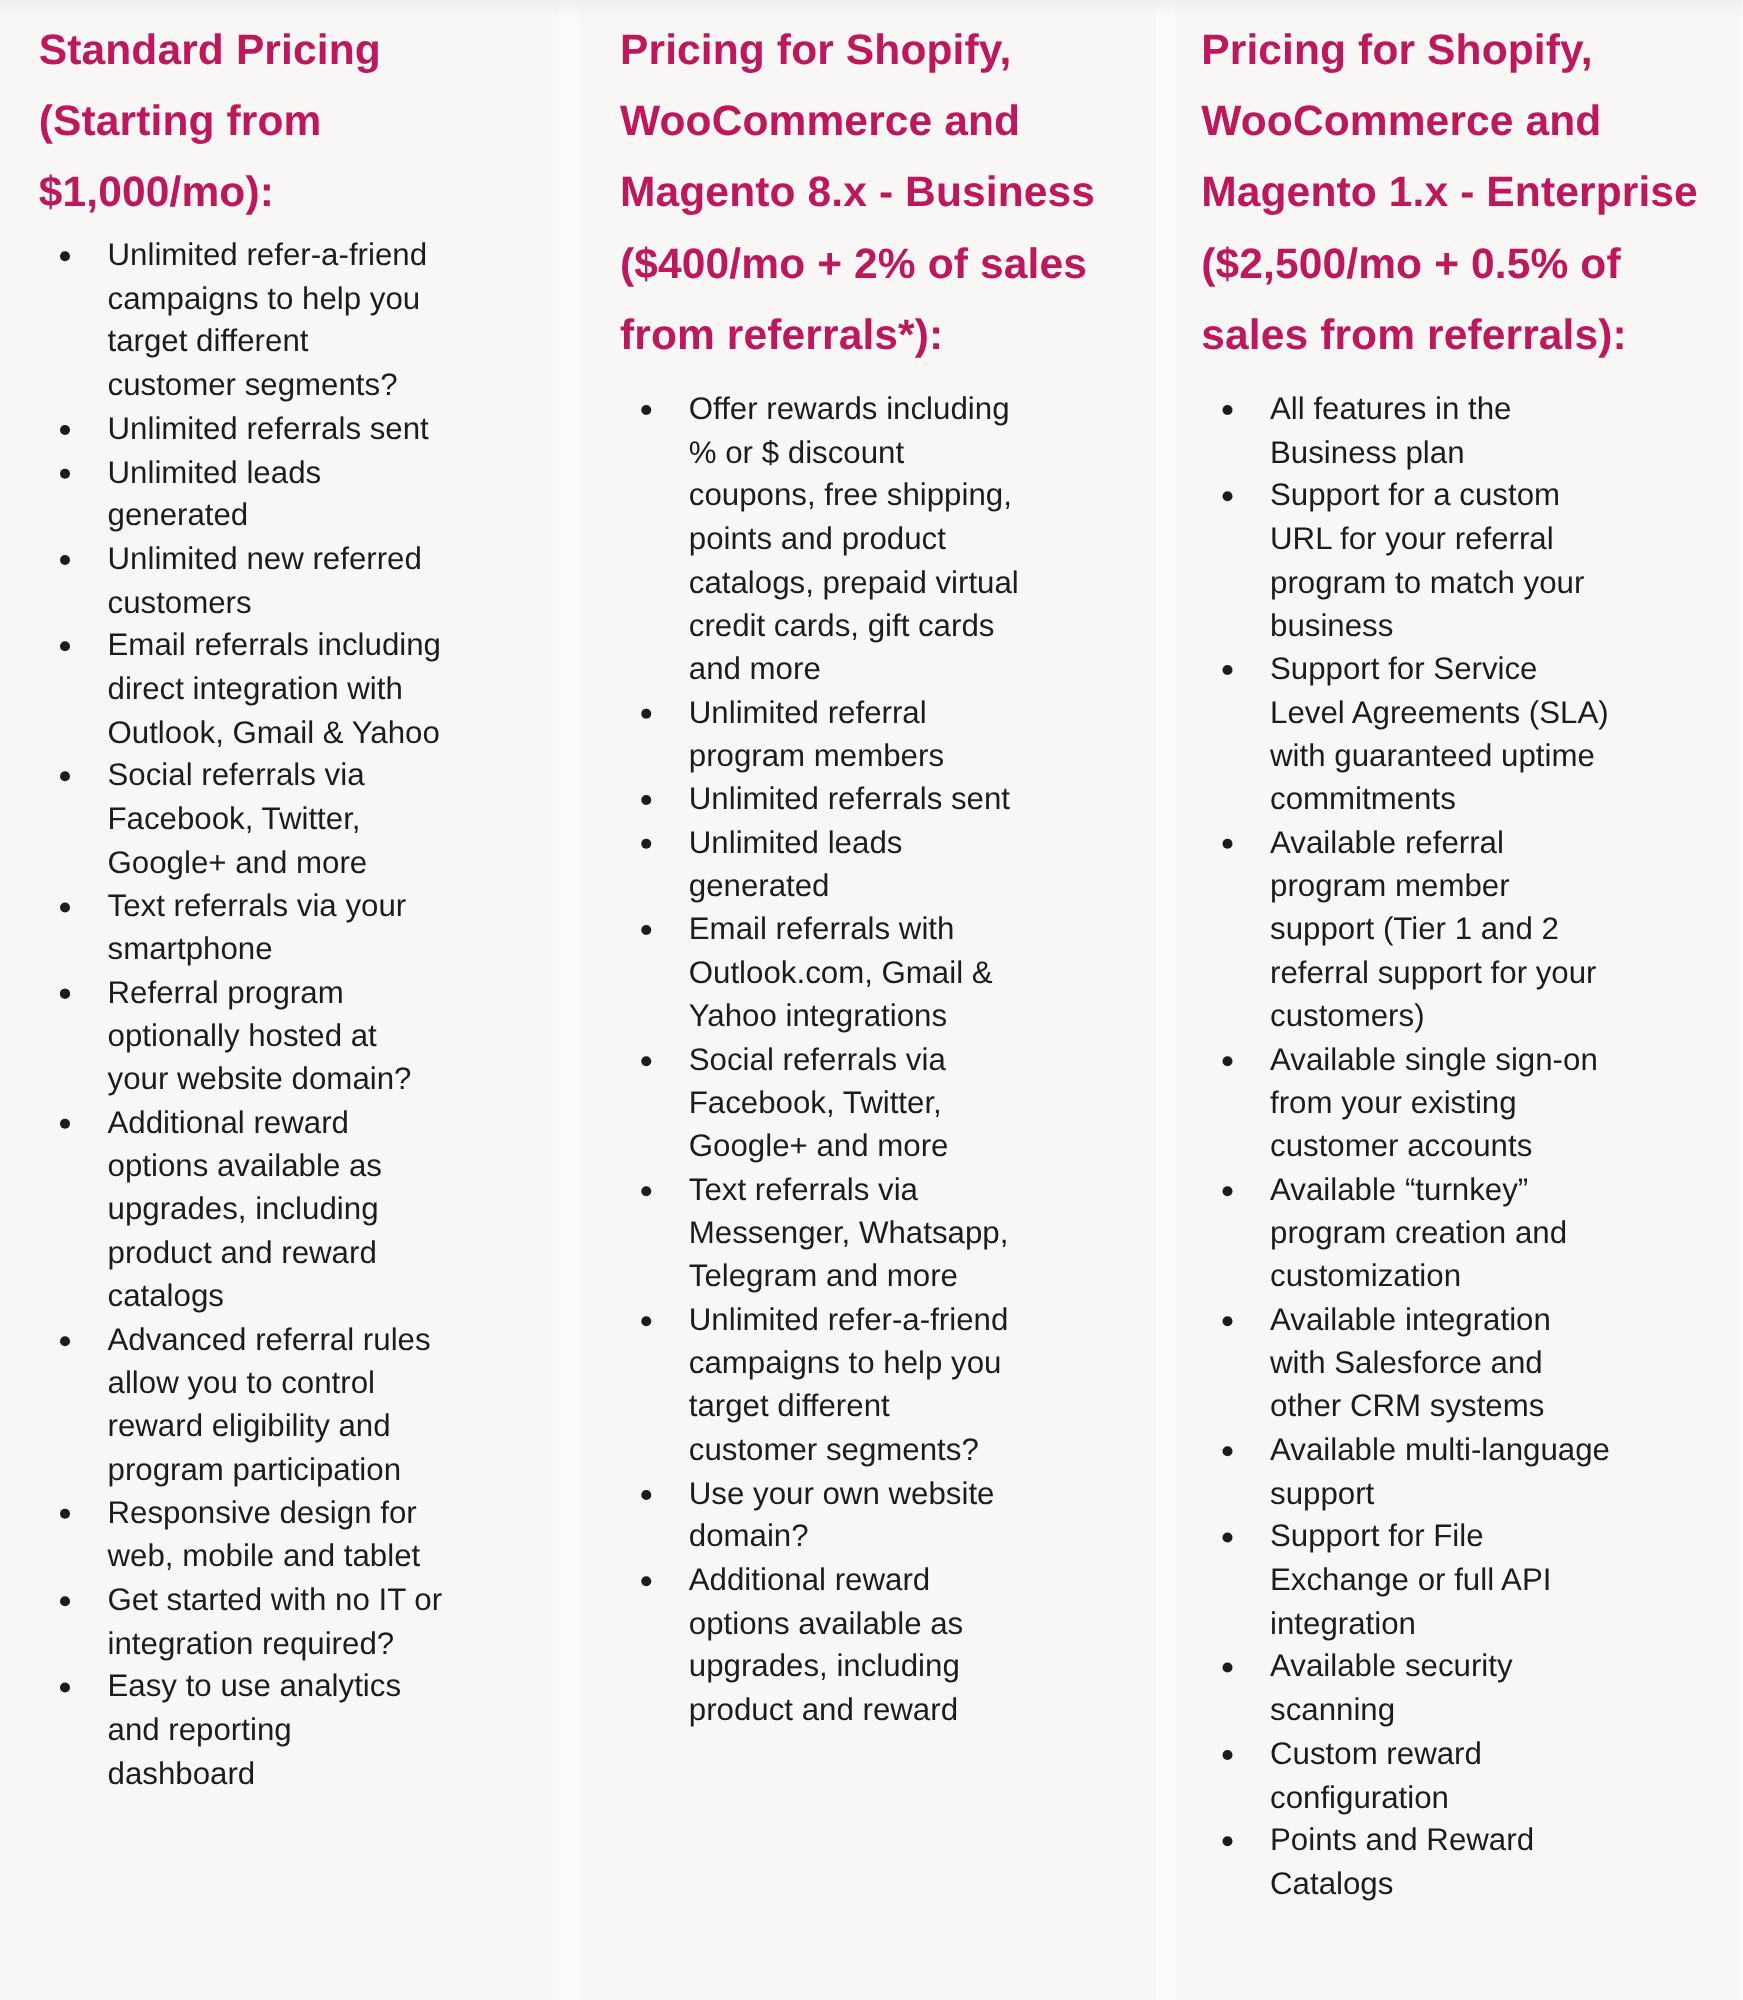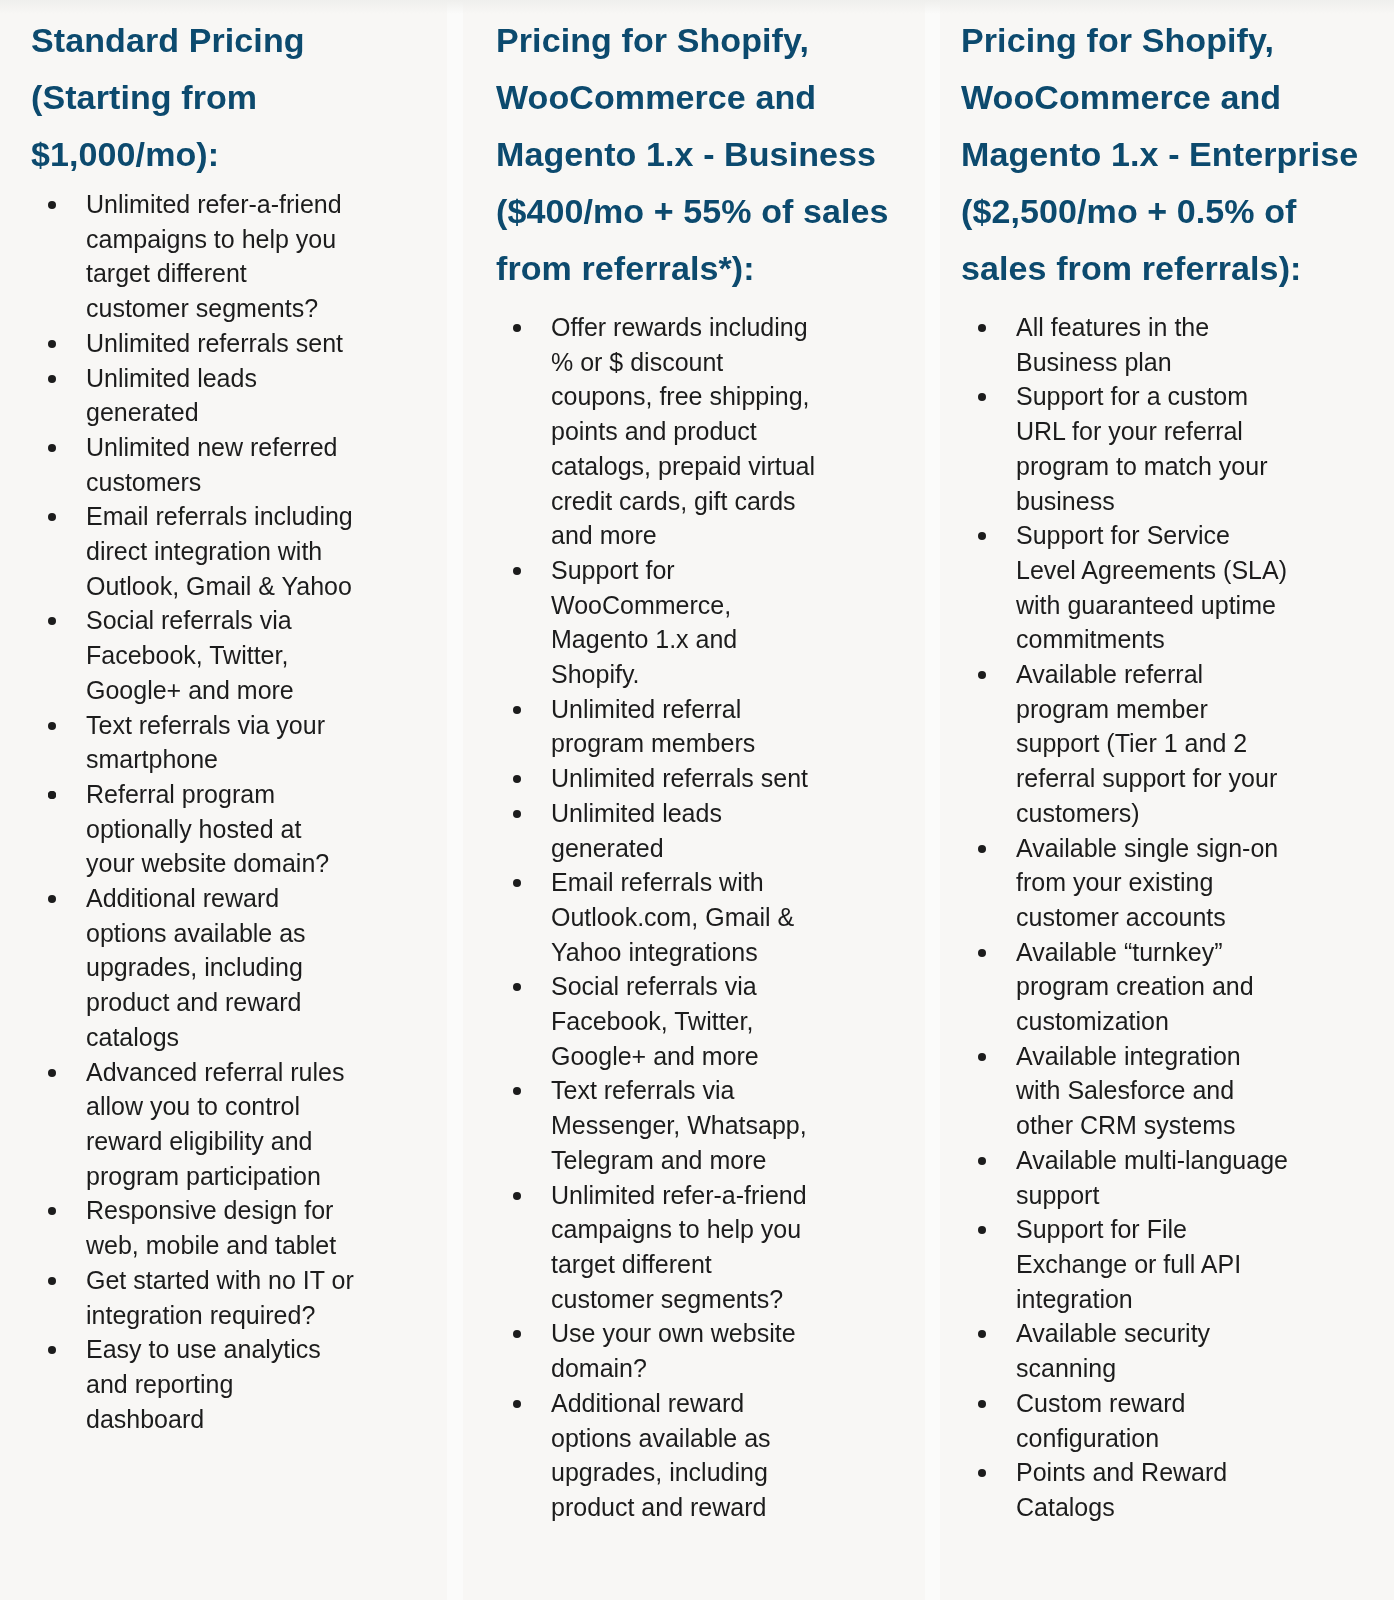--- a/index.html
+++ b/index.html
@@ -31,21 +31,21 @@
   }
   .col-1 { left: 0; width: 447px; padding-left: 31px; }
   .col-2 { left: 463px; width: 462px; padding-left: 33px; }
   .col-3 { left: 940px; width: 454px; padding-left: 21px; }
   .heading {
     margin: 12px 0 0 0;
     font-family: "Liberation Sans", sans-serif;
     font-weight: 700;
     font-size: 34px;
     line-height: 57px;
-    color: #0c4a6e;
+    color: #be185d;
     letter-spacing: 0.1px;
   }
   .col-1 .heading { width: 400px; }
   .col-2 .heading { width: 410px; }
   .col-3 .heading { width: 400px; }
   ul.features {
     list-style: none;
     margin: 4px 0 0 0;
     padding: 0;
   }
@@ -91,24 +91,23 @@
         <li class="feature"><span class="bullet"></span><span>Referral program optionally hosted at your website domain?</span></li>
         <li class="feature"><span class="bullet"></span><span>Additional reward options available as upgrades, including product and reward catalogs</span></li>
         <li class="feature"><span class="bullet"></span><span>Advanced referral rules allow you to control reward eligibility and program participation</span></li>
         <li class="feature"><span class="bullet"></span><span>Responsive design for web, mobile and tablet</span></li>
         <li class="feature"><span class="bullet"></span><span>Get started with no IT or integration required?</span></li>
         <li class="feature"><span class="bullet"></span><span>Easy to use analytics and reporting dashboard</span></li>
       </ul>
   </section>
 
   <section class="col col-2">
-    <h2 class="heading">Pricing for Shopify, WooCommerce and Magento 1.x - Business ($400/mo + 55% of sales from referrals*):</h2>
+    <h2 class="heading">Pricing for Shopify, WooCommerce and Magento 8.x - Business ($400/mo + 2% of sales from referrals*):</h2>
     <ul class="features">
         <li class="feature"><span class="bullet"></span><span>Offer rewards including % or $ discount coupons, free shipping, points and product catalogs, prepaid virtual credit cards, gift cards and more</span></li>
-        <li class="feature"><span class="bullet"></span><span>Support for WooCommerce, Magento 1.x and Shopify.</span></li>
         <li class="feature"><span class="bullet"></span><span>Unlimited referral program members</span></li>
         <li class="feature"><span class="bullet"></span><span>Unlimited referrals sent</span></li>
         <li class="feature"><span class="bullet"></span><span>Unlimited leads generated</span></li>
         <li class="feature"><span class="bullet"></span><span>Email referrals with Outlook.com, Gmail &amp; Yahoo integrations</span></li>
         <li class="feature"><span class="bullet"></span><span>Social referrals via Facebook, Twitter, Google+ and more</span></li>
         <li class="feature"><span class="bullet"></span><span>Text referrals via Messenger, Whatsapp, Telegram and more</span></li>
         <li class="feature"><span class="bullet"></span><span>Unlimited refer-a-friend campaigns to help you target different customer segments?</span></li>
         <li class="feature"><span class="bullet"></span><span>Use your own website domain?</span></li>
         <li class="feature"><span class="bullet"></span><span>Additional reward options available as upgrades, including product and reward</span></li>
       </ul>

